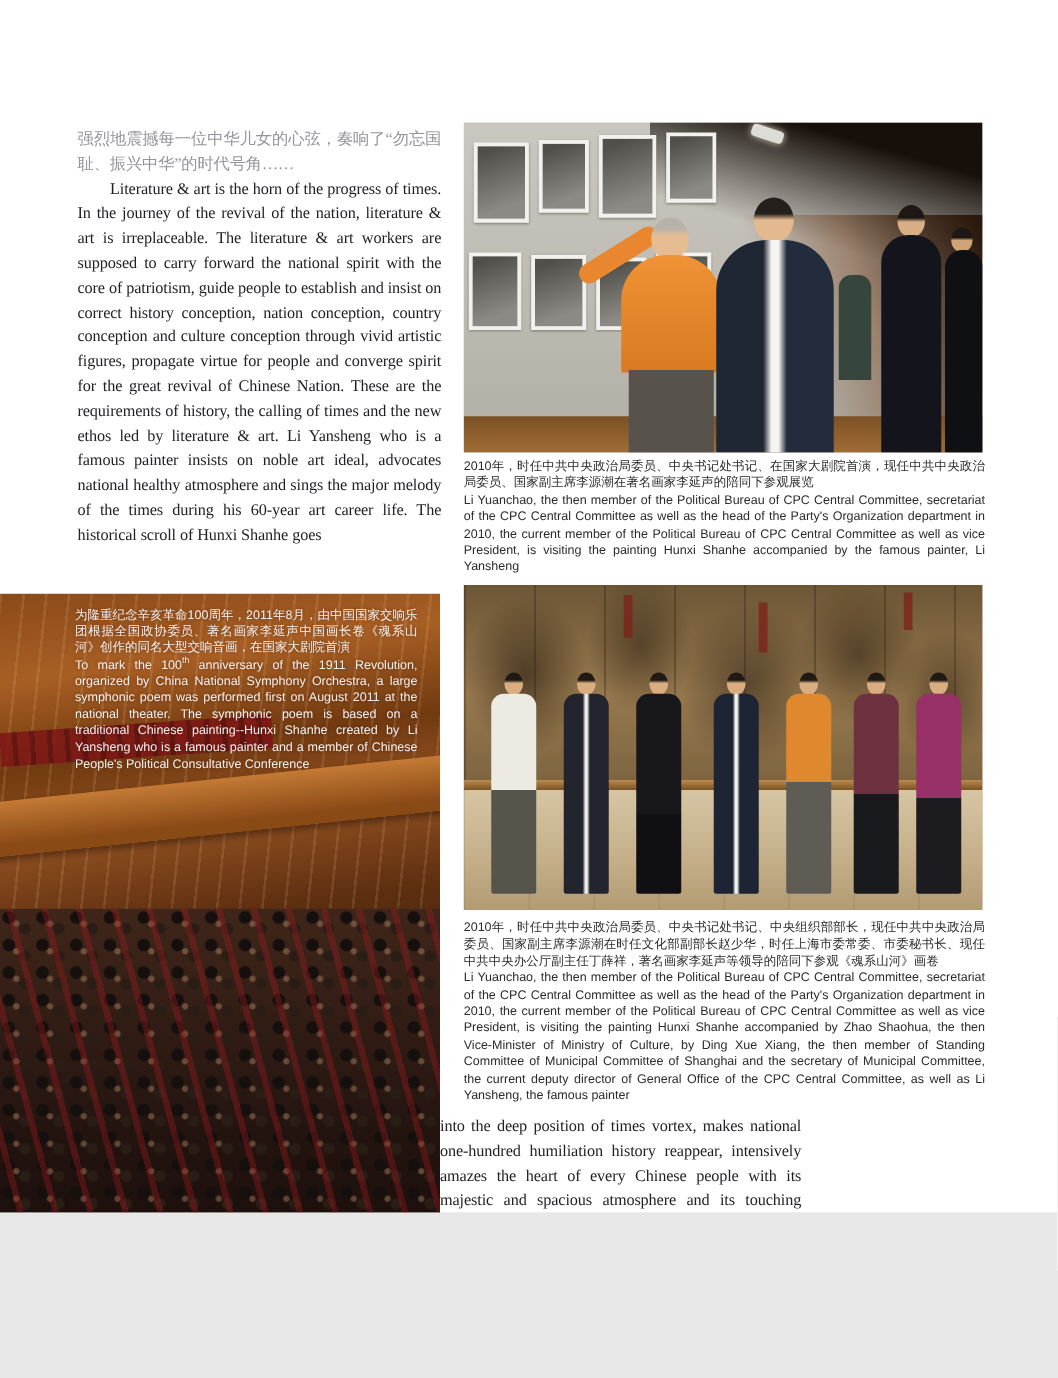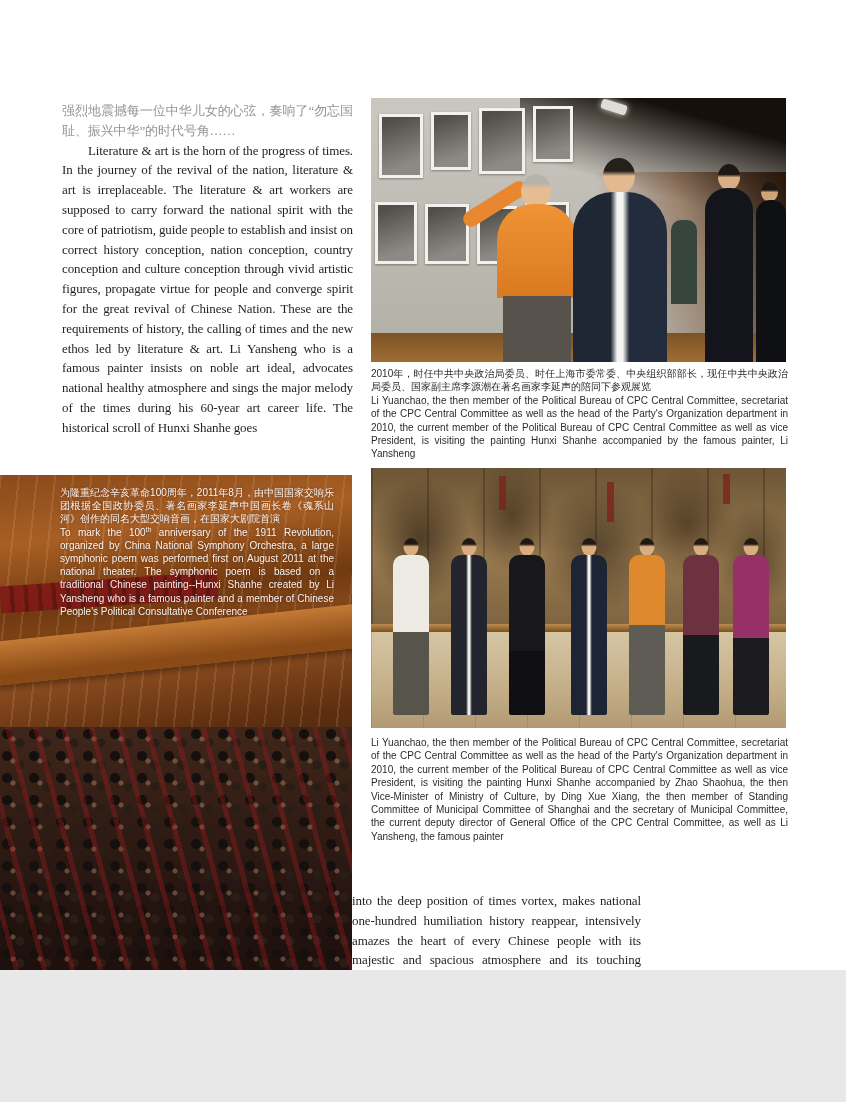--- a/index.html
+++ b/index.html
@@ -122,21 +122,21 @@
     <div class="fig" style="left:232px;top:60px;width:32px;height:36px;border-radius:50%;background:linear-gradient(180deg,#26201c 36%,#e3ba90 50%);"></div>
     <div class="fig" style="left:202px;top:94px;width:94px;height:170px;border-radius:40px 40px 0 0;background:linear-gradient(90deg,#1f2735 40%,#f5f4f0 47%,#f5f4f0 53%,#232c3c 60%);"></div>
     <div class="fig" style="left:300px;top:122px;width:26px;height:84px;border-radius:10px 10px 0 0;background:#36463c;"></div>
     <div class="fig" style="left:347px;top:66px;width:22px;height:26px;border-radius:50%;background:linear-gradient(180deg,#1d1814 40%,#d8ae84 52%);"></div>
     <div class="fig" style="left:334px;top:90px;width:48px;height:174px;border-radius:22px 22px 0 0;background:#14151c;"></div>
     <div class="fig" style="left:390px;top:84px;width:17px;height:20px;border-radius:50%;background:linear-gradient(180deg,#1d1814 40%,#cfa478 52%);"></div>
     <div class="fig" style="left:385px;top:102px;width:30px;height:162px;border-radius:14px 14px 0 0;background:#0f1014;"></div>
   </figure>
 
   <div class="caption caption1">
-    <p>2010年，时任中共中央政治局委员、时任上海市委常委、中央组织部部长，现任中共中央政治局委员、国家副主席李源潮在著名画家李延声的陪同下参观展览</p>
+    <p>2010年，时任中共中央政治局委员、中央书记处书记、在国家大剧院首演，现任中共中央政治局委员、国家副主席李源潮在著名画家李延声的陪同下参观展览</p>
     <p>Li Yuanchao, the then member of the Political Bureau of CPC Central Committee, secretariat of the CPC Central Committee as well as the head of the Party's Organization department in 2010, the current member of the Political Bureau of CPC Central Committee as well as vice President, is visiting the painting Hunxi Shanhe accompanied by the famous painter, Li Yansheng</p>
   </div>
 
   <figure class="photo photo2">
     <div class="p2-paint"></div>
     <div class="p2-seal" style="left:128px;top:8px;height:34px;"></div>
     <div class="p2-seal" style="left:236px;top:14px;height:40px;"></div>
     <div class="p2-seal" style="left:352px;top:6px;height:30px;"></div>
     <div class="p2-rail"></div>
     <div class="p2-floor"></div>
@@ -164,20 +164,21 @@
       <div class="pp-head"></div>
       <div class="pp-body" style="background:linear-gradient(180deg,#6e3140 50%,#191a1e 50%);"></div>
     </div>
     <div class="pp" style="left:358px;">
       <div class="pp-head"></div>
       <div class="pp-body" style="background:linear-gradient(180deg,#963066 52%,#1b1b20 52%);"></div>
     </div>
   </figure>
 
   <div class="caption caption2">
+    <p>2010年，时任中共中央政治局委员、中央书记处书记、中央组织部部长，现任中共中央政治局委员、国家副主席李源潮在时任文化部副部长赵少华，时任上海市委常委、市委秘书长、现任中共中央办公厅副主任丁薛祥，著名画家李延声等领导的陪同下参观《魂系山河》画卷</p>
     <p>Li Yuanchao, the then member of the Political Bureau of CPC Central Committee, secretariat of the CPC Central Committee as well as the head of the Party's Organization department in 2010, the current member of the Political Bureau of CPC Central Committee as well as vice President, is visiting the painting Hunxi Shanhe accompanied by Zhao Shaohua, the then Vice-Minister of Ministry of Culture, by Ding Xue Xiang, the then member of Standing Committee of Municipal Committee of Shanghai and the secretary of Municipal Committee, the current deputy director of General Office of the CPC Central Committee, as well as Li Yansheng, the famous painter</p>
   </div>
 
   <figure class="photo photo3">
     <div class="p3-seatband"></div>
     <div class="p3-rail"></div>
     <div class="p3-crowd"></div>
     <div class="overlay">
       <p>为隆重纪念辛亥革命100周年，2011年8月，由中国国家交响乐团根据全国政协委员、著名画家李延声中国画长卷《魂系山河》创作的同名大型交响音画，在国家大剧院首演</p>
       <p><span>To mark the 100</span><sup>th</sup><span> anniversary of the 1911 Revolution, organized by China National Symphony Orchestra, a large symphonic poem was performed first on August 2011 at the national theater. The symphonic poem is based on a traditional Chinese painting--Hunxi Shanhe created by Li Yansheng who is a famous painter and a member of Chinese People's Political Consultative Conference</span></p>

